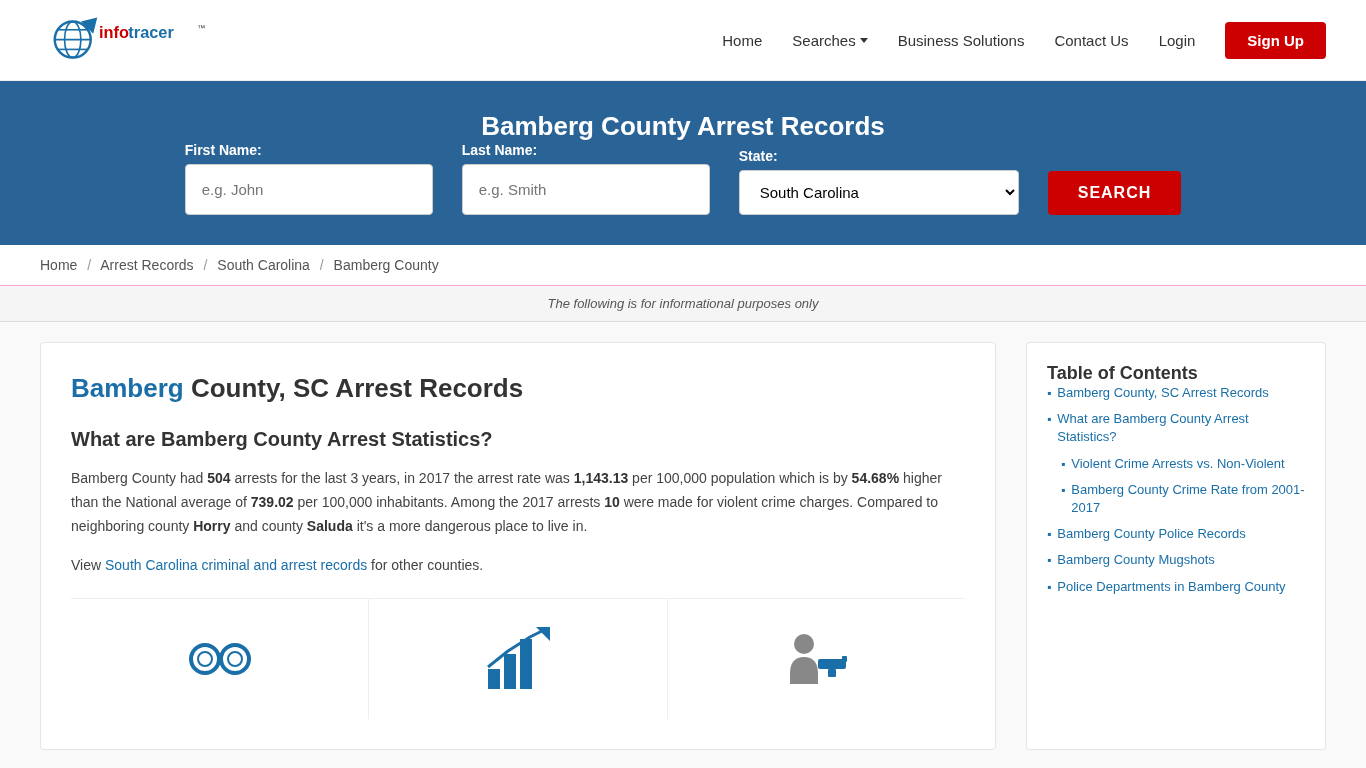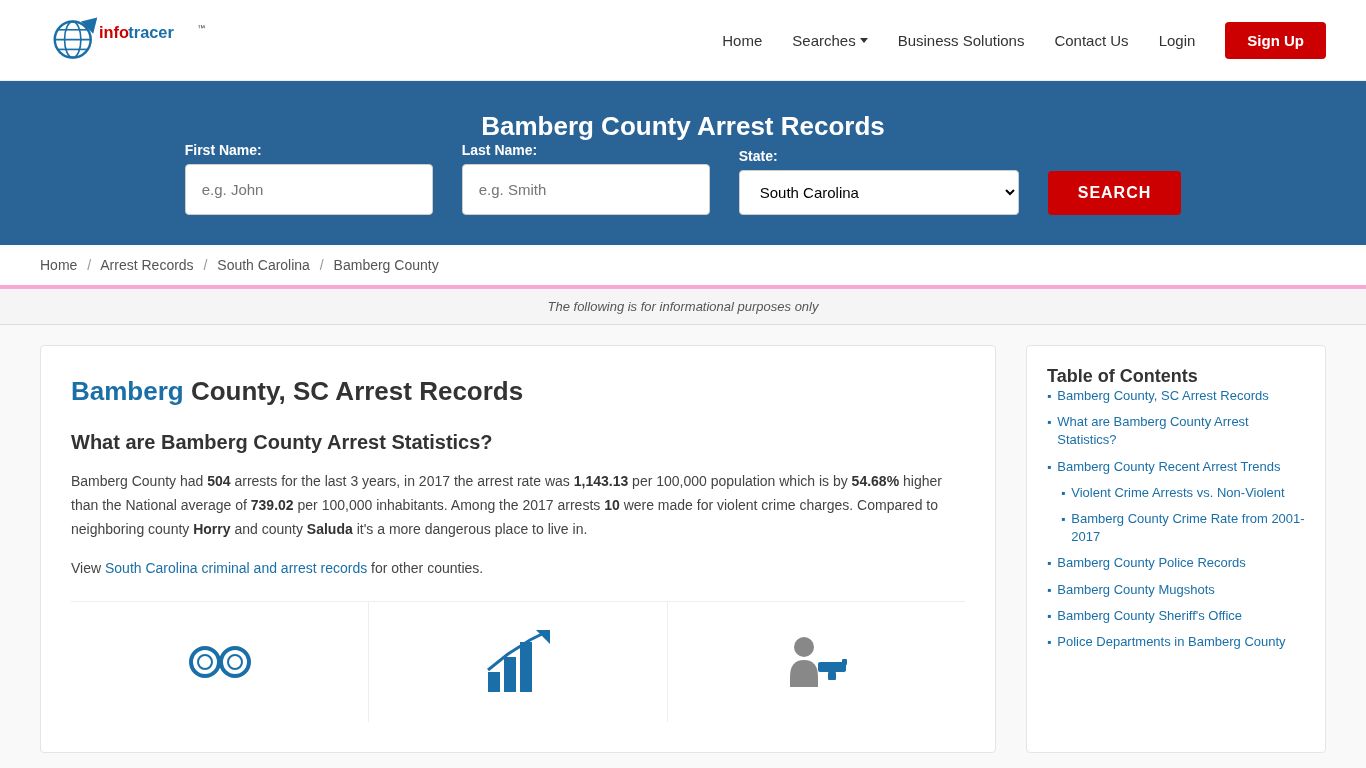--- a/index.html
+++ b/index.html
@@ -120,21 +120,21 @@
       font-weight: bold;
       border-radius: 4px;
       cursor: pointer;
       letter-spacing: 1px;
     }
 
     
     .breadcrumb {
       padding: 12px 40px;
       background: #fff;
-      border-bottom: 4px solid #f9a8d4;
+      border-bottom: 1px solid #f9a8d4;
       font-size: 14px;
       color: #555;
     }
     .breadcrumb a {
       color: #555;
       text-decoration: none;
     }
     .breadcrumb-sep {
       margin: 0 6px;
       color: #999;
@@ -381,36 +381,30 @@
 
   <aside class="sidebar">
     <h3 class="toc-title">Table of Contents</h3>
     <ul class="toc-list" id="toc-list">
     <li>
           <a href="#" class="toc-link">Bamberg County, SC Arrest Records</a>
         </li>
         <li>
           <a href="#" class="toc-link">What are Bamberg County Arrest Statistics?</a>
         </li>
-        <li>
-          <a href="#" class="toc-link">Bamberg County Recent Arrest Trends</a>
-        </li>
         <li class="sub-item">
           <a href="#" class="toc-link">Violent Crime Arrests vs. Non-Violent</a>
         </li>
         <li class="sub-item">
           <a href="#" class="toc-link">Bamberg County Crime Rate from 2001-2017</a>
         </li>
         <li>
           <a href="#" class="toc-link">Bamberg County Police Records</a>
         </li>
         <li>
           <a href="#" class="toc-link">Bamberg County Mugshots</a>
-        </li>
-        <li>
-          <a href="#" class="toc-link">Bamberg County Sheriff's Office</a>
         </li>
         <li>
           <a href="#" class="toc-link">Police Departments in Bamberg County</a>
         </li>
       </ul>
   </aside>
 </main>
 
 </body></html>

